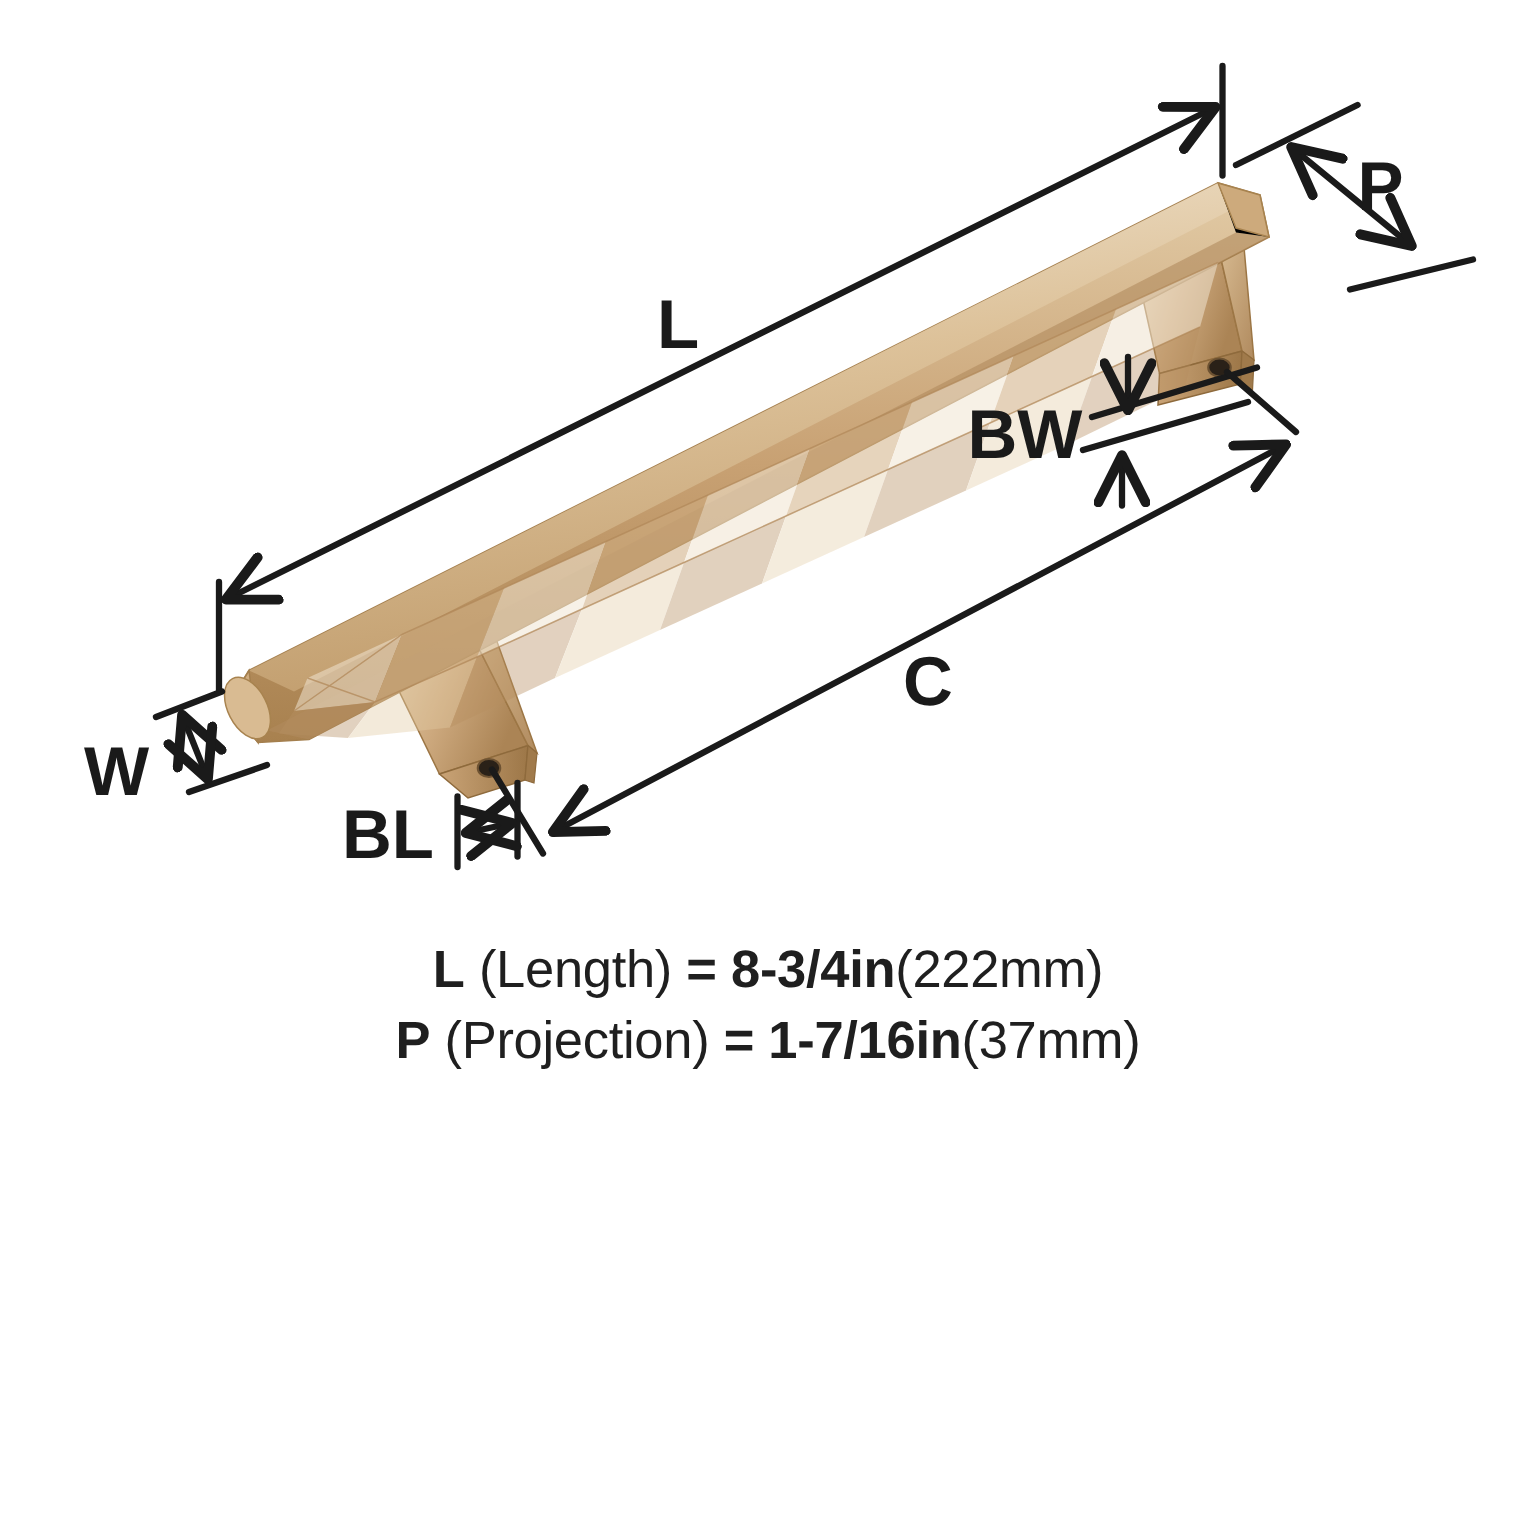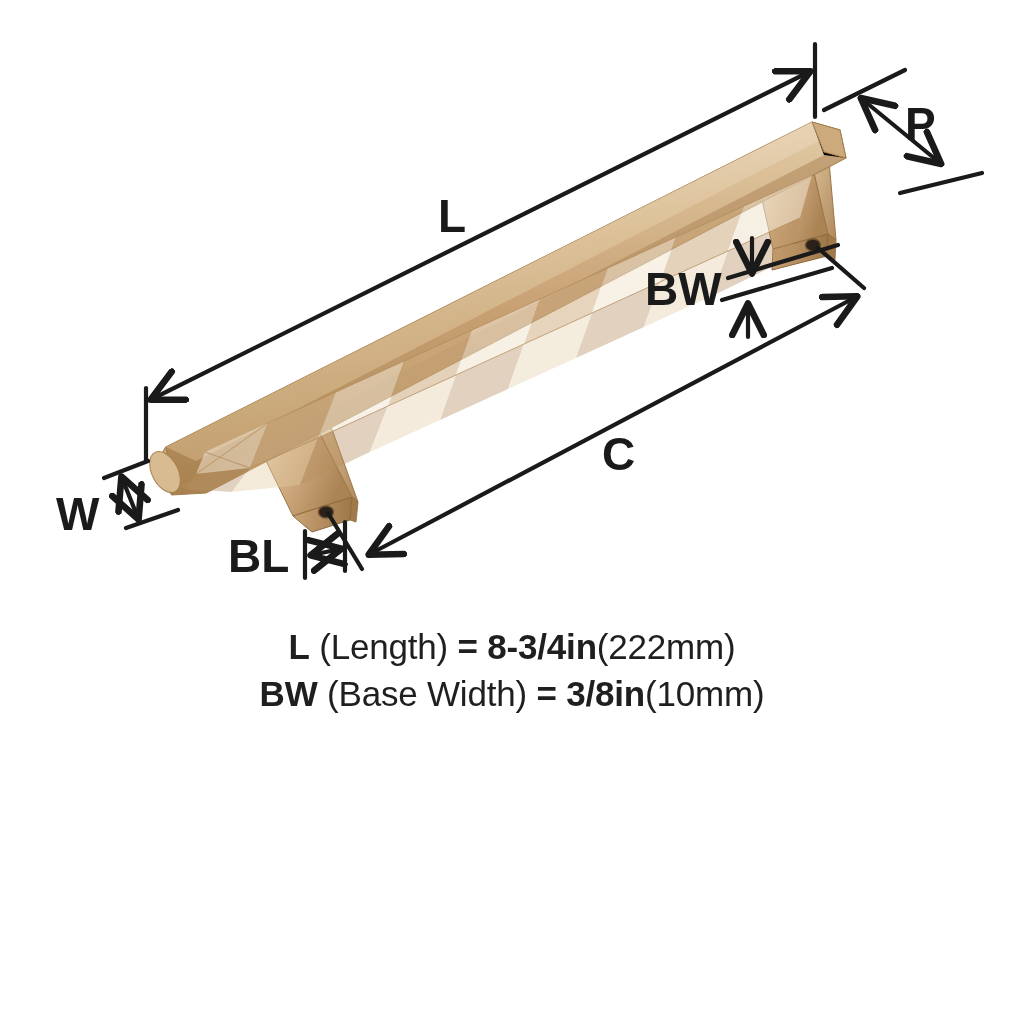--- a/index.html
+++ b/index.html
@@ -240,24 +240,24 @@
   <div class="spec-list">
 
     <div class="spec-row">
       <span class="spec-code">L</span>
       <span class="spec-name">(Length)</span>
       <span class="spec-eq">=</span>
       <span class="spec-imperial">8-3/4in</span><span class="spec-metric">(222mm)</span>
     </div>
 
 
-
-
-
     <div class="spec-row">
-      <span class="spec-code">BW</span>
-      <span class="spec-name">(Base Width)</span>
+      <span class="spec-code">P</span>
+      <span class="spec-name">(Projection)</span>
       <span class="spec-eq">=</span>
-      <span class="spec-imperial">3/8in</span><span class="spec-metric">(10mm)</span>
+      <span class="spec-imperial">1-7/16in</span><span class="spec-metric">(37mm)</span>
     </div>
+
+
+
 
   </div>
 </div>
 
 </body></html>

